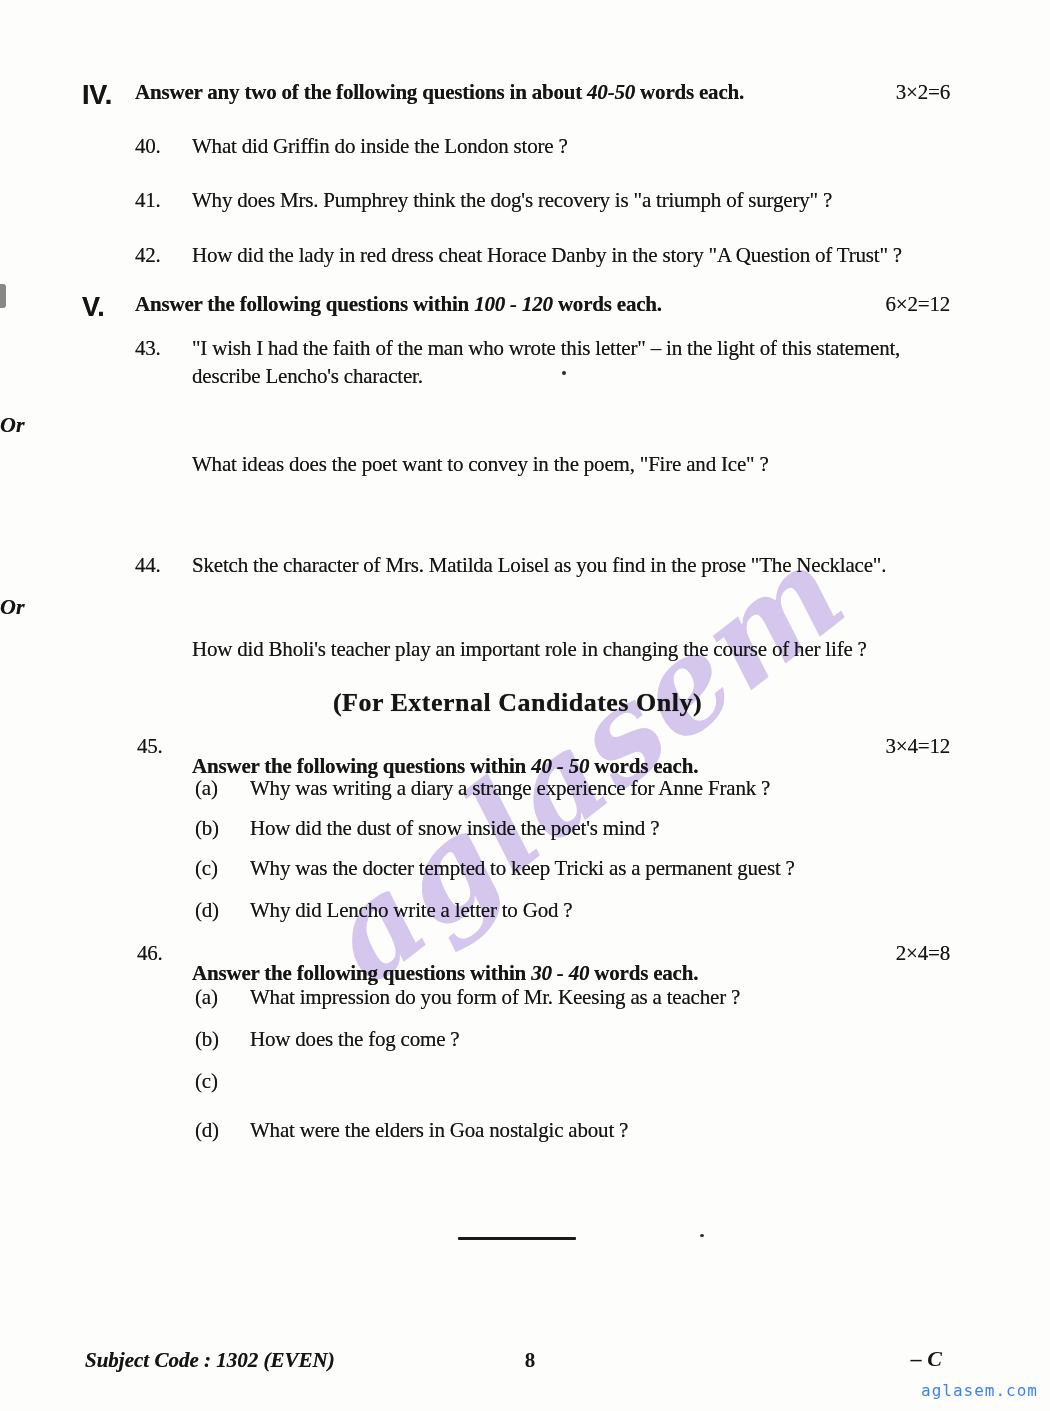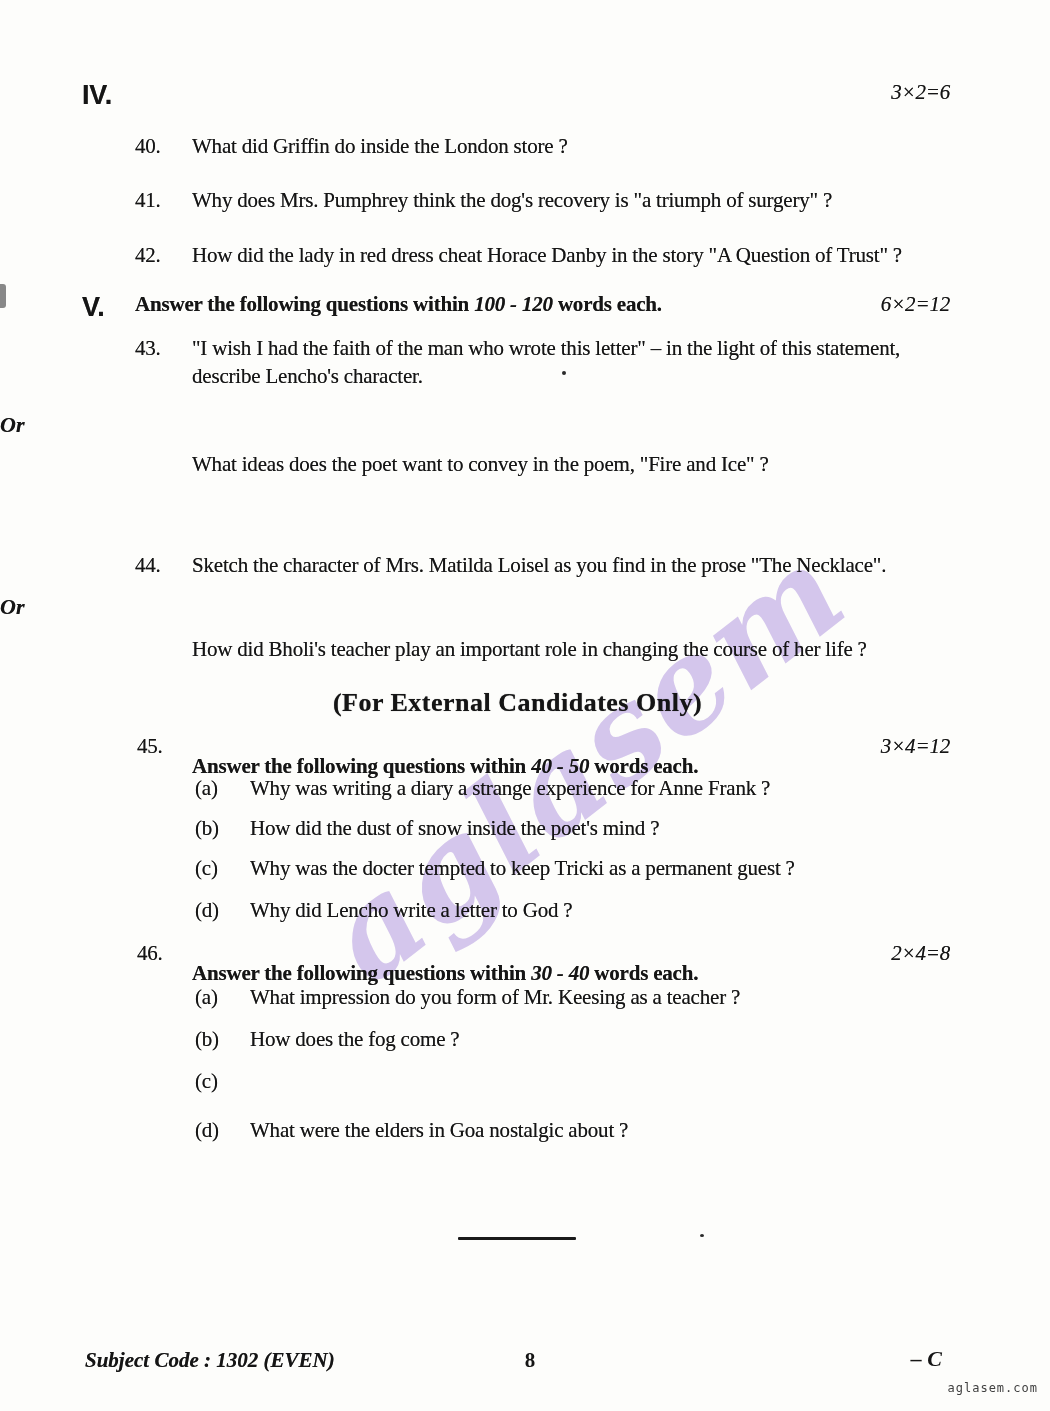--- a/index.html
+++ b/index.html
@@ -9,21 +9,21 @@
     background:#fdfdfb;
     overflow:hidden;
     font-family:"Liberation Serif", serif;
     color:#151515;
   }
   .row{position:absolute;left:0;width:1050px;height:32px;
        font-size:21px;letter-spacing:-0.2px;white-space:nowrap;
        text-shadow:0 0 0.6px rgba(20,20,20,0.65);}
   .head-num{position:absolute;left:82px;font-family:"Liberation Sans",sans-serif;font-weight:bold;font-size:27px;}
   .head-text{position:absolute;left:135px;font-weight:bold;}
-  .marks{position:absolute;right:100px;font-weight:normal;font-style:italic;}
+  .marks{position:absolute;right:100px;font-weight:normal;}
   .em{font-weight:bold;font-style:italic;}
   .qno{position:absolute;left:135px;}
   .qtext{position:absolute;left:192px;}
   .qtext-line2{position:absolute;left:192px;top:28px;}
   .or-row{position:absolute;left:0;width:1035px;text-align:left;
           font-size:22px;font-weight:bold;font-style:italic;
           text-shadow:0 0 0.6px rgba(20,20,20,0.65);}
   .ext-head{position:absolute;left:0;width:1035px;text-align:center;
             font-size:26px;font-weight:bold;letter-spacing:0.5px;
             text-shadow:0 0 0.7px rgba(20,20,20,0.7);}
@@ -38,32 +38,33 @@
                text-shadow:0 0 0.6px rgba(20,20,20,0.65);}
   .footer-page{position:absolute;left:0;top:1348px;width:1060px;text-align:center;font-size:21px;font-weight:bold;}
   .footer-right{position:absolute;right:108px;top:1346px;font-size:22px;font-weight:bold;font-style:italic;}
   .wm-diagonal{position:absolute;left:278px;top:688px;
                font-family:"DejaVu Serif",serif;font-style:italic;font-weight:bold;
                font-size:128px;letter-spacing:3px;
                color:rgba(154,122,214,0.42);
                transform:rotate(-38deg);transform-origin:50% 50%;
                pointer-events:none;user-select:none;}
   .wm-site{position:absolute;right:12px;top:1381px;
-           font-family:"DejaVu Sans Mono",monospace;font-size:12px;letter-spacing:1px;
-           color:#404040;text-align:right;}
+           font-family:"DejaVu Sans Mono",monospace;font-size:16px;letter-spacing:1px;
+           color:#3b82f6;text-align:right;}
 </style>
 </head>
 <body>
 
 <div class="page">
 
   <div class="wm-diagonal">aglasem</div>
 
   <div class="row" style="top:80px">
     <span class="head-num">IV.</span>
+    <span class="head-text"><span>Answer any two of the following questions in about </span><span class="em">40-50</span><span> words each.</span></span>
     <span class="marks">3×2=6</span>
   </div>
 
   <div class="row" style="top:134px">
     <span class="qno">40.</span>
     <span class="qtext">What did Griffin do inside the London store ?</span>
   </div>
 
   <div class="row" style="top:188px">
     <span class="qno">41.</span>

